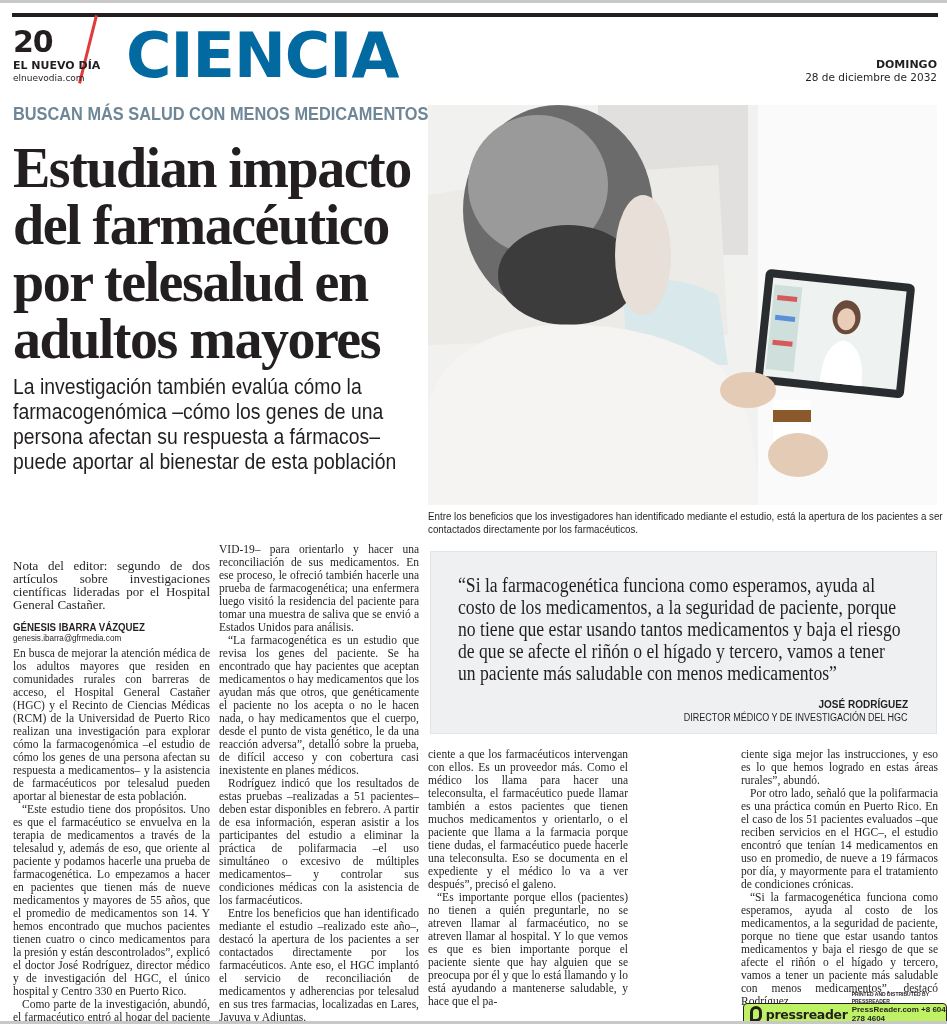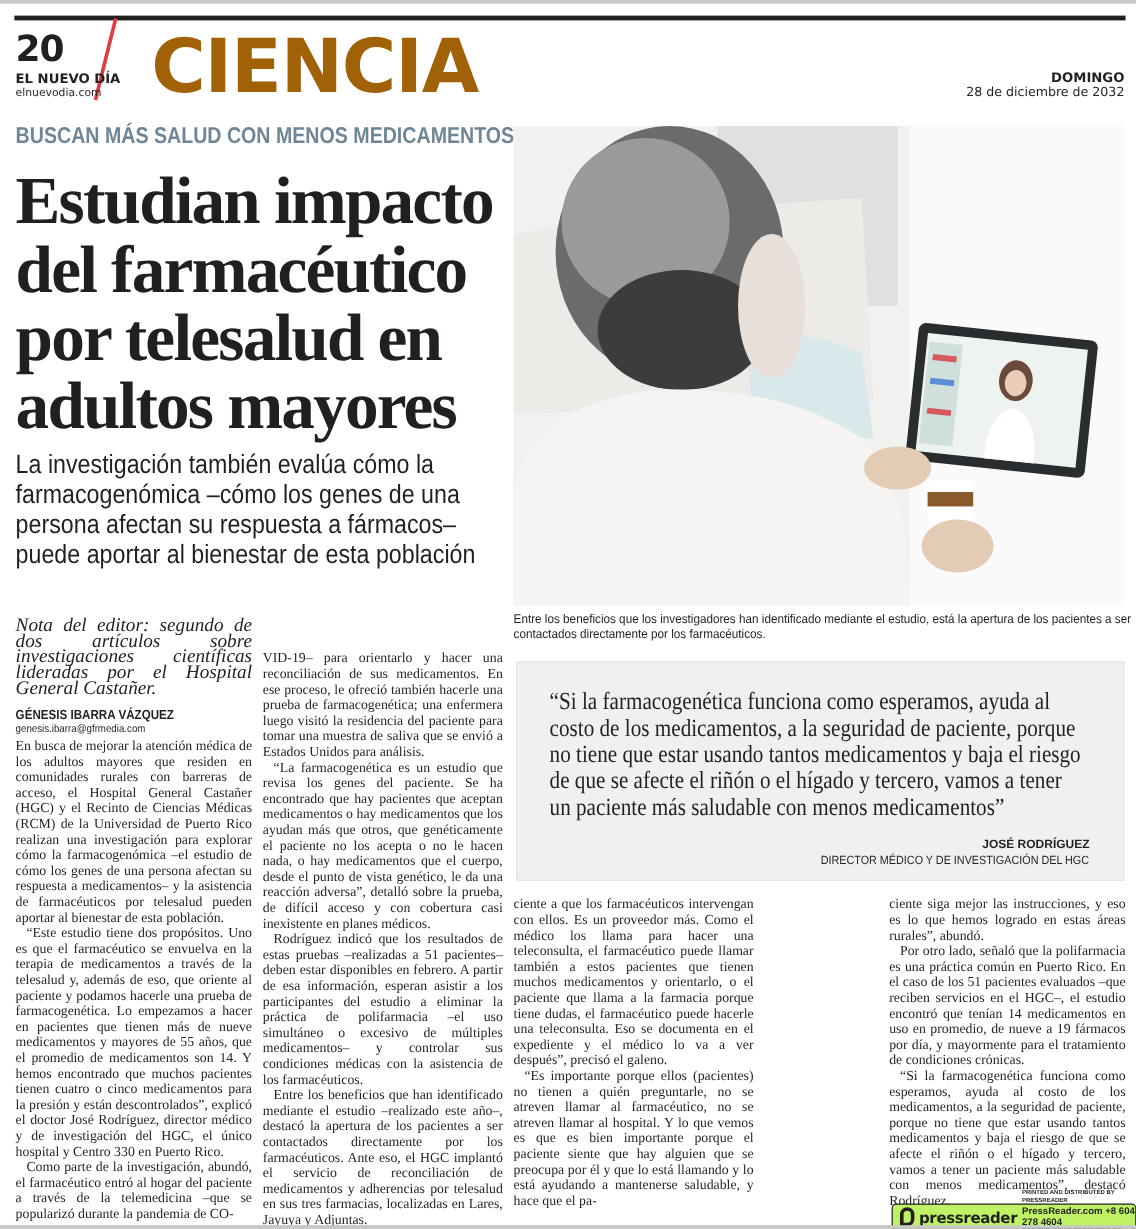--- a/index.html
+++ b/index.html
@@ -4,41 +4,41 @@
 <style>
   * { box-sizing: border-box; margin: 0; padding: 0; }
   html, body { width: 947px; height: 1024px; overflow: hidden; background: #c8c8c8; }
   body { position: relative; font-family: "Liberation Serif", serif; color: #231f20; }
   .page { position: absolute; left: 0; top: 3px; width: 947px; height: 1018px; background: #ffffff; }
   .top-rule { position: absolute; left: 12px; top: 10px; width: 926px; height: 4px; background: #231f20; }
   .red-slash { position: absolute; left: 95px; top: 12px; width: 3px; height: 70px; background: #e03a3a; transform: rotate(14deg); transform-origin: top left; }
   .page-num { position: absolute; left: 13px; top: 24px; font-family: "DejaVu Sans", sans-serif; font-weight: bold; font-size: 30px; letter-spacing: -1px; line-height: 30px; }
   .paper-name { position: absolute; left: 13px; top: 57px; font-family: "DejaVu Sans", sans-serif; font-weight: bold; font-size: 11px; line-height: 12px; }
   .paper-url { position: absolute; left: 13px; top: 70px; font-family: "DejaVu Sans", sans-serif; font-size: 9px; line-height: 10px; }
-  .section { position: absolute; left: 126px; top: 22px; font-family: "DejaVu Sans", sans-serif; font-weight: bold; font-size: 62px; line-height: 62px; color: #a16207; letter-spacing: -1px; }
+  .section { position: absolute; left: 126px; top: 22px; font-family: "DejaVu Sans", sans-serif; font-weight: bold; font-size: 62px; line-height: 62px; color: #0369a1; letter-spacing: -1px; }
   .dateline { position: absolute; right: 10px; top: 55px; text-align: right; font-family: "DejaVu Sans", sans-serif; }
   .dateline .day { font-weight: bold; font-size: 11px; line-height: 13px; }
   .dateline .date { font-size: 10.5px; line-height: 13px; }
   .kicker { position: absolute; left: 13px; top: 99px; font-family: "Liberation Sans", sans-serif; font-weight: bold; font-size: 19px; line-height: 24px; color: #6f8697; transform: scaleX(0.86); transform-origin: left; letter-spacing: 0px; white-space: nowrap; }
   .headline { position: absolute; left: 13px; top: 137px; width: 420px; font-family: "Liberation Serif", serif; font-weight: bold; font-size: 56px; line-height: 57px; letter-spacing: -1.5px; }
   .deck { position: absolute; left: 13px; top: 371px; width: 410px; font-family: "Liberation Sans", sans-serif; font-size: 22px; line-height: 25px; transform: scaleX(0.88); transform-origin: left; width: 465px; }
   .photo { position: absolute; left: 428px; top: 102px; width: 509px; height: 400px; overflow: hidden; background: linear-gradient(90deg, #ececea 0%, #f4f4f2 40%, #e6e4e2 55%, #f7f7f6 70%, #fbfbfb 100%); }
   .caption { position: absolute; left: 428px; top: 507px; width: 515px; font-family: "Liberation Sans", sans-serif; font-size: 10.5px; line-height: 12.5px; transform: scaleX(0.93); transform-origin: left; width: 555px; }
   .pullquote { position: absolute; left: 430px; top: 548px; width: 507px; height: 183px; background: #eef0f2; border: 1px solid #e2e5e8; }
   .pq-text { position: absolute; left: 27px; top: 22px; width: 520px; font-family: "Liberation Serif", serif; font-size: 20.5px; line-height: 22px; transform: scaleX(0.86); transform-origin: left; }
   .pq-name { position: absolute; right: 28px; top: 147px; font-family: "Liberation Sans", sans-serif; font-weight: bold; font-size: 10px; text-align: right; }
   .pq-role { position: absolute; right: 28px; top: 160px; font-family: "Liberation Sans", sans-serif; font-size: 10px; text-align: right; transform: scaleX(0.9); transform-origin: right; white-space: nowrap; }
   .col { position: absolute; font-family: "Liberation Serif", serif; font-size: 11.5px; line-height: 13px; text-align: justify; hyphens: auto; }
   .col p { text-indent: 0; }
   .col p.ind { text-indent: 9px; }
   .col1 { left: 13px; top: 512px; width: 197px; }
   .col2 { left: 219px; top: 540px; width: 200px; }
   .col3 { left: 428px; top: 745px; width: 200px; }
   .col4 { left: 741px; top: 745px; width: 197px; }
-  .editor-note { font-style: italic; font-size: 16px; line-height: 13px; margin-bottom: 10px; }
+  .editor-note { font-size: 13px; line-height: 13px; margin-bottom: 10px; margin-top: 44px; }
   .byline { font-family: "Liberation Sans", sans-serif; font-weight: bold; font-size: 11px; line-height: 12px; transform: scaleX(0.88); transform-origin: left; white-space: nowrap; }
   .email { font-family: "Liberation Sans", sans-serif; font-size: 9px; line-height: 11px; margin-bottom: 3px; transform: scaleX(0.9); transform-origin: left; }
   .pressreader { position: absolute; left: 743px; top: 1000px; width: 204px; height: 22px; border: 1px solid #231f20; border-radius: 4px; background: #bef264; display: flex; align-items: center; }
   .pr-logo { width: 14px; height: 16px; margin-left: 6px; border: 3px solid #231f20; border-radius: 8px 8px 8px 2px; }
   .pr-word { font-family: "DejaVu Sans", sans-serif; font-weight: bold; font-size: 12.5px; margin-left: 4px; letter-spacing: -0.3px; }
   .pr-meta { margin-left: 4px; font-family: "Liberation Sans", sans-serif; line-height: 7px; }
   .pr-meta .l1 { font-size: 5px; font-weight: bold; }
   .pr-meta .l2 { font-size: 8px; font-weight: bold; line-height: 9px; }
   .pr-meta .l3 { font-size: 5px; font-weight: bold; }
   .bottom-bar { position: absolute; left: 0; top: 1021px; width: 947px; height: 3px; background: #c8c8c8; }

